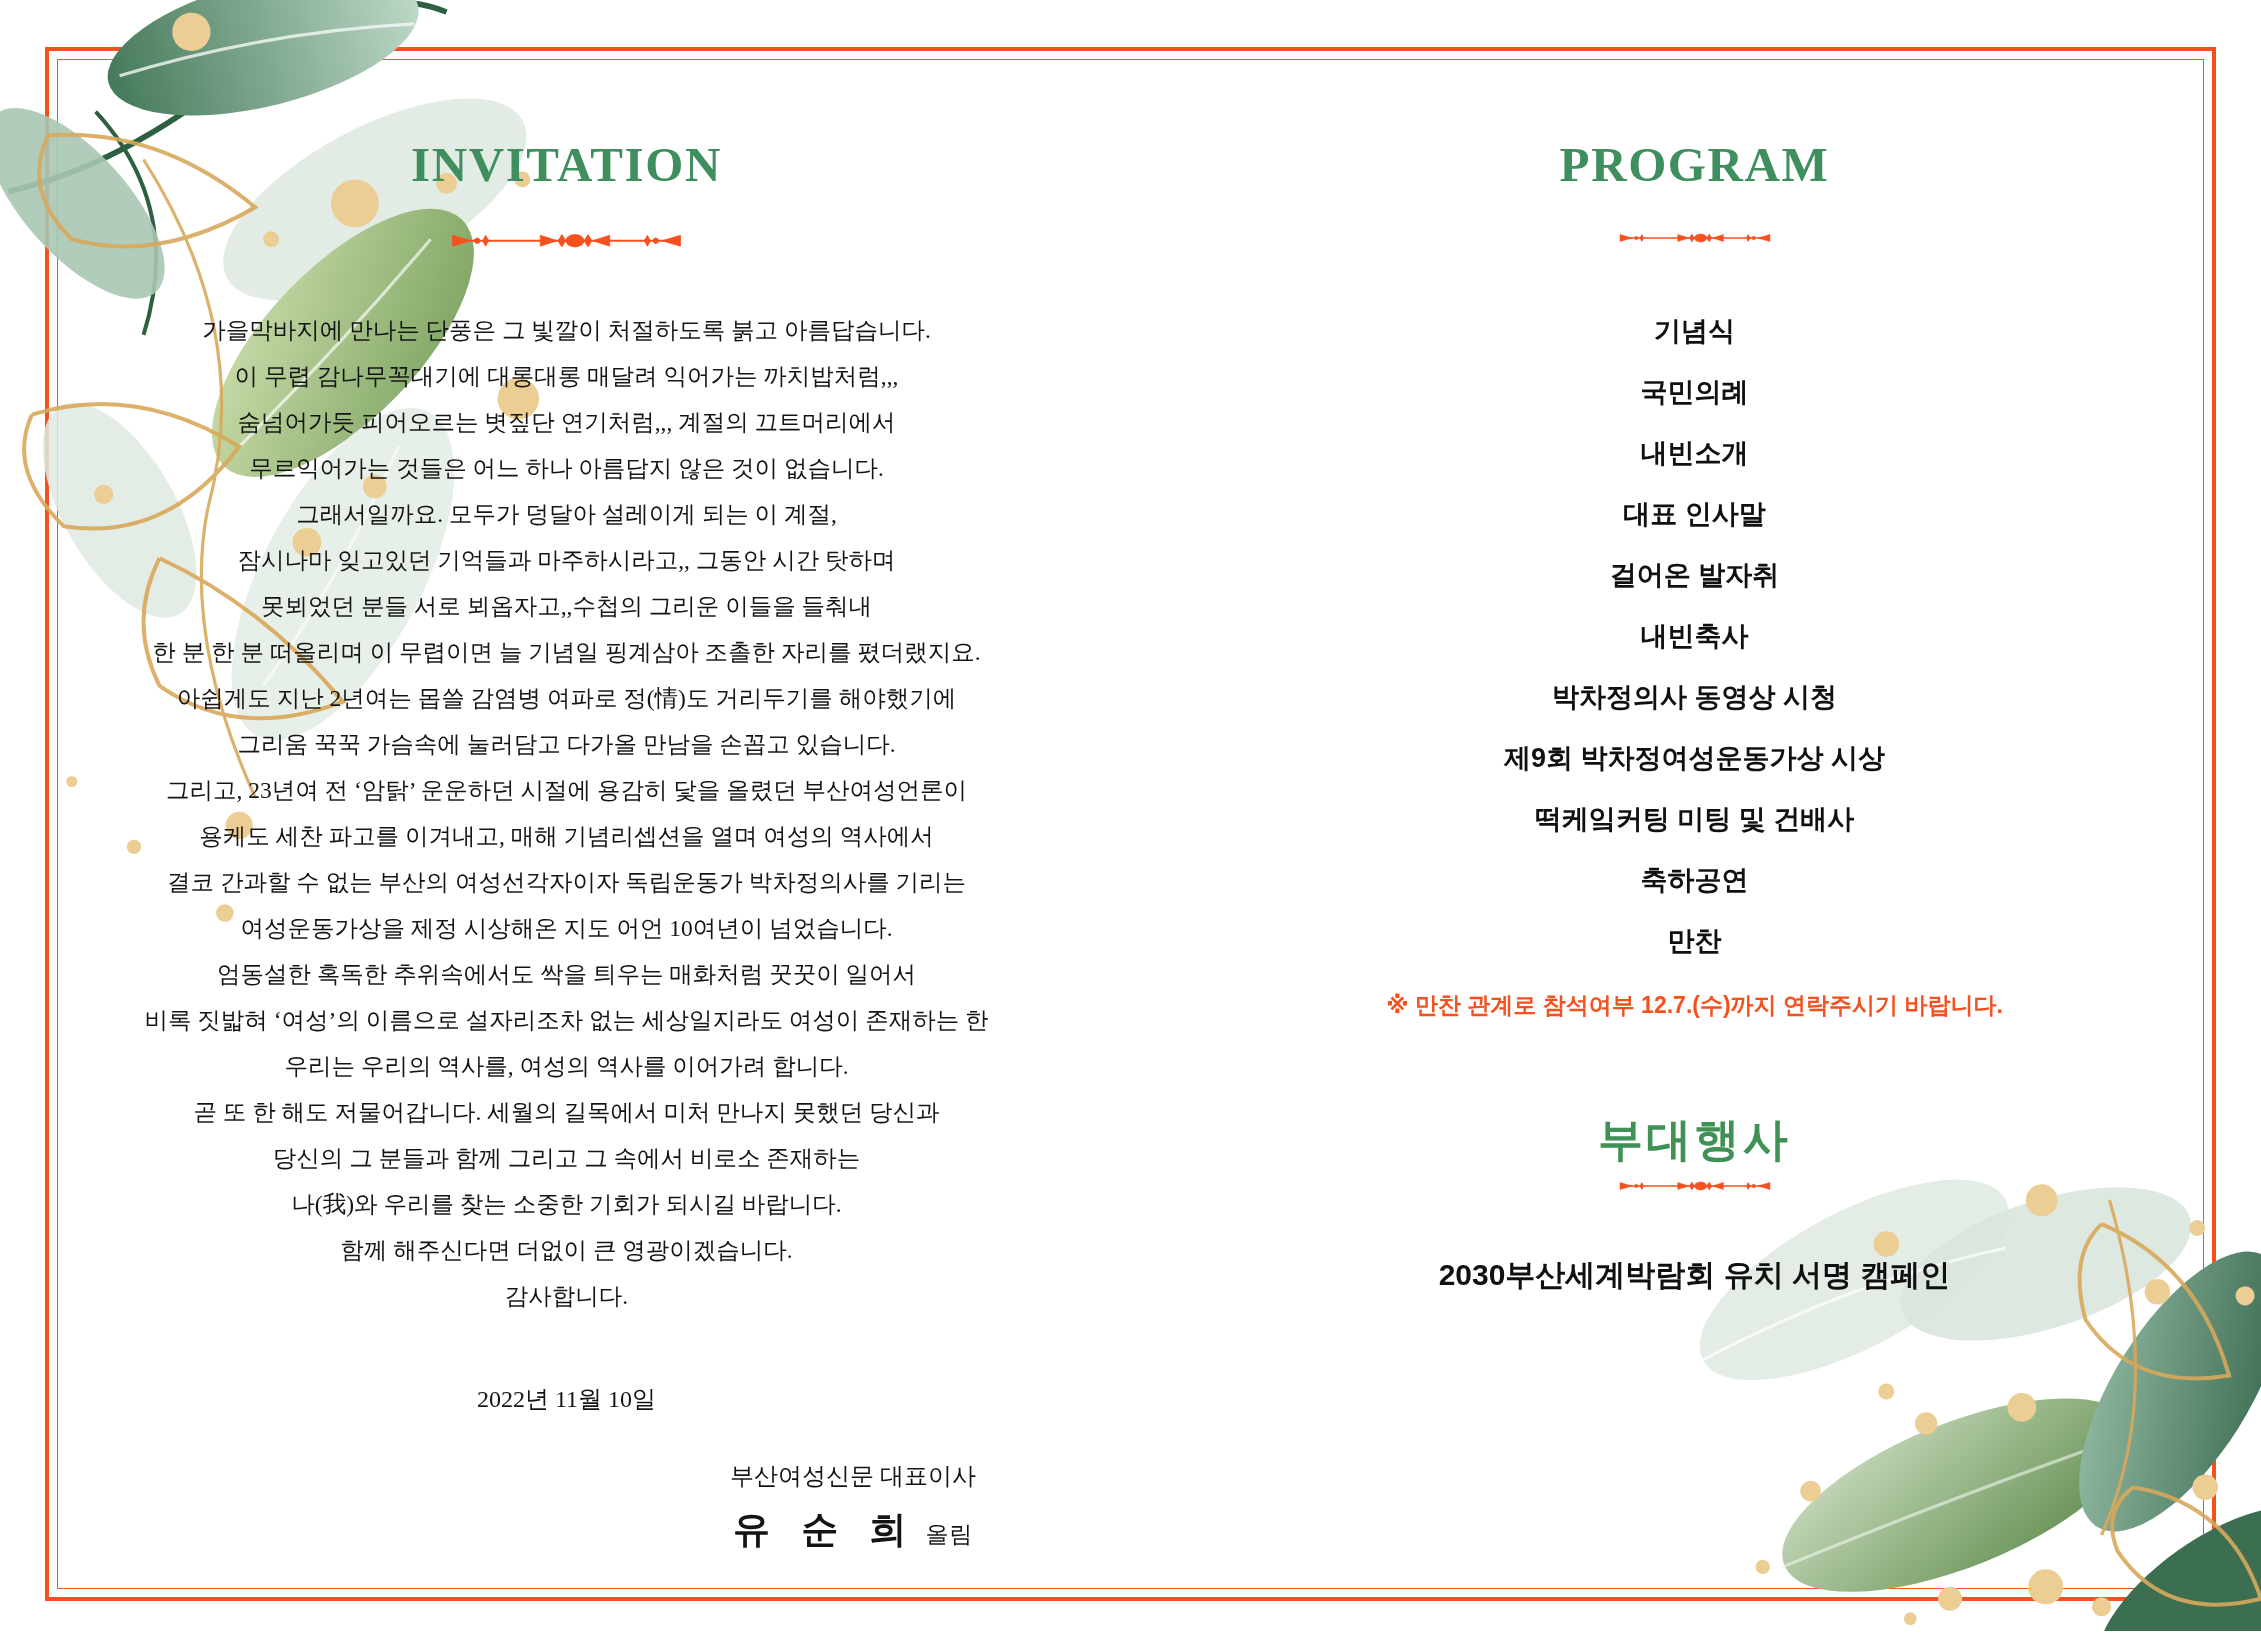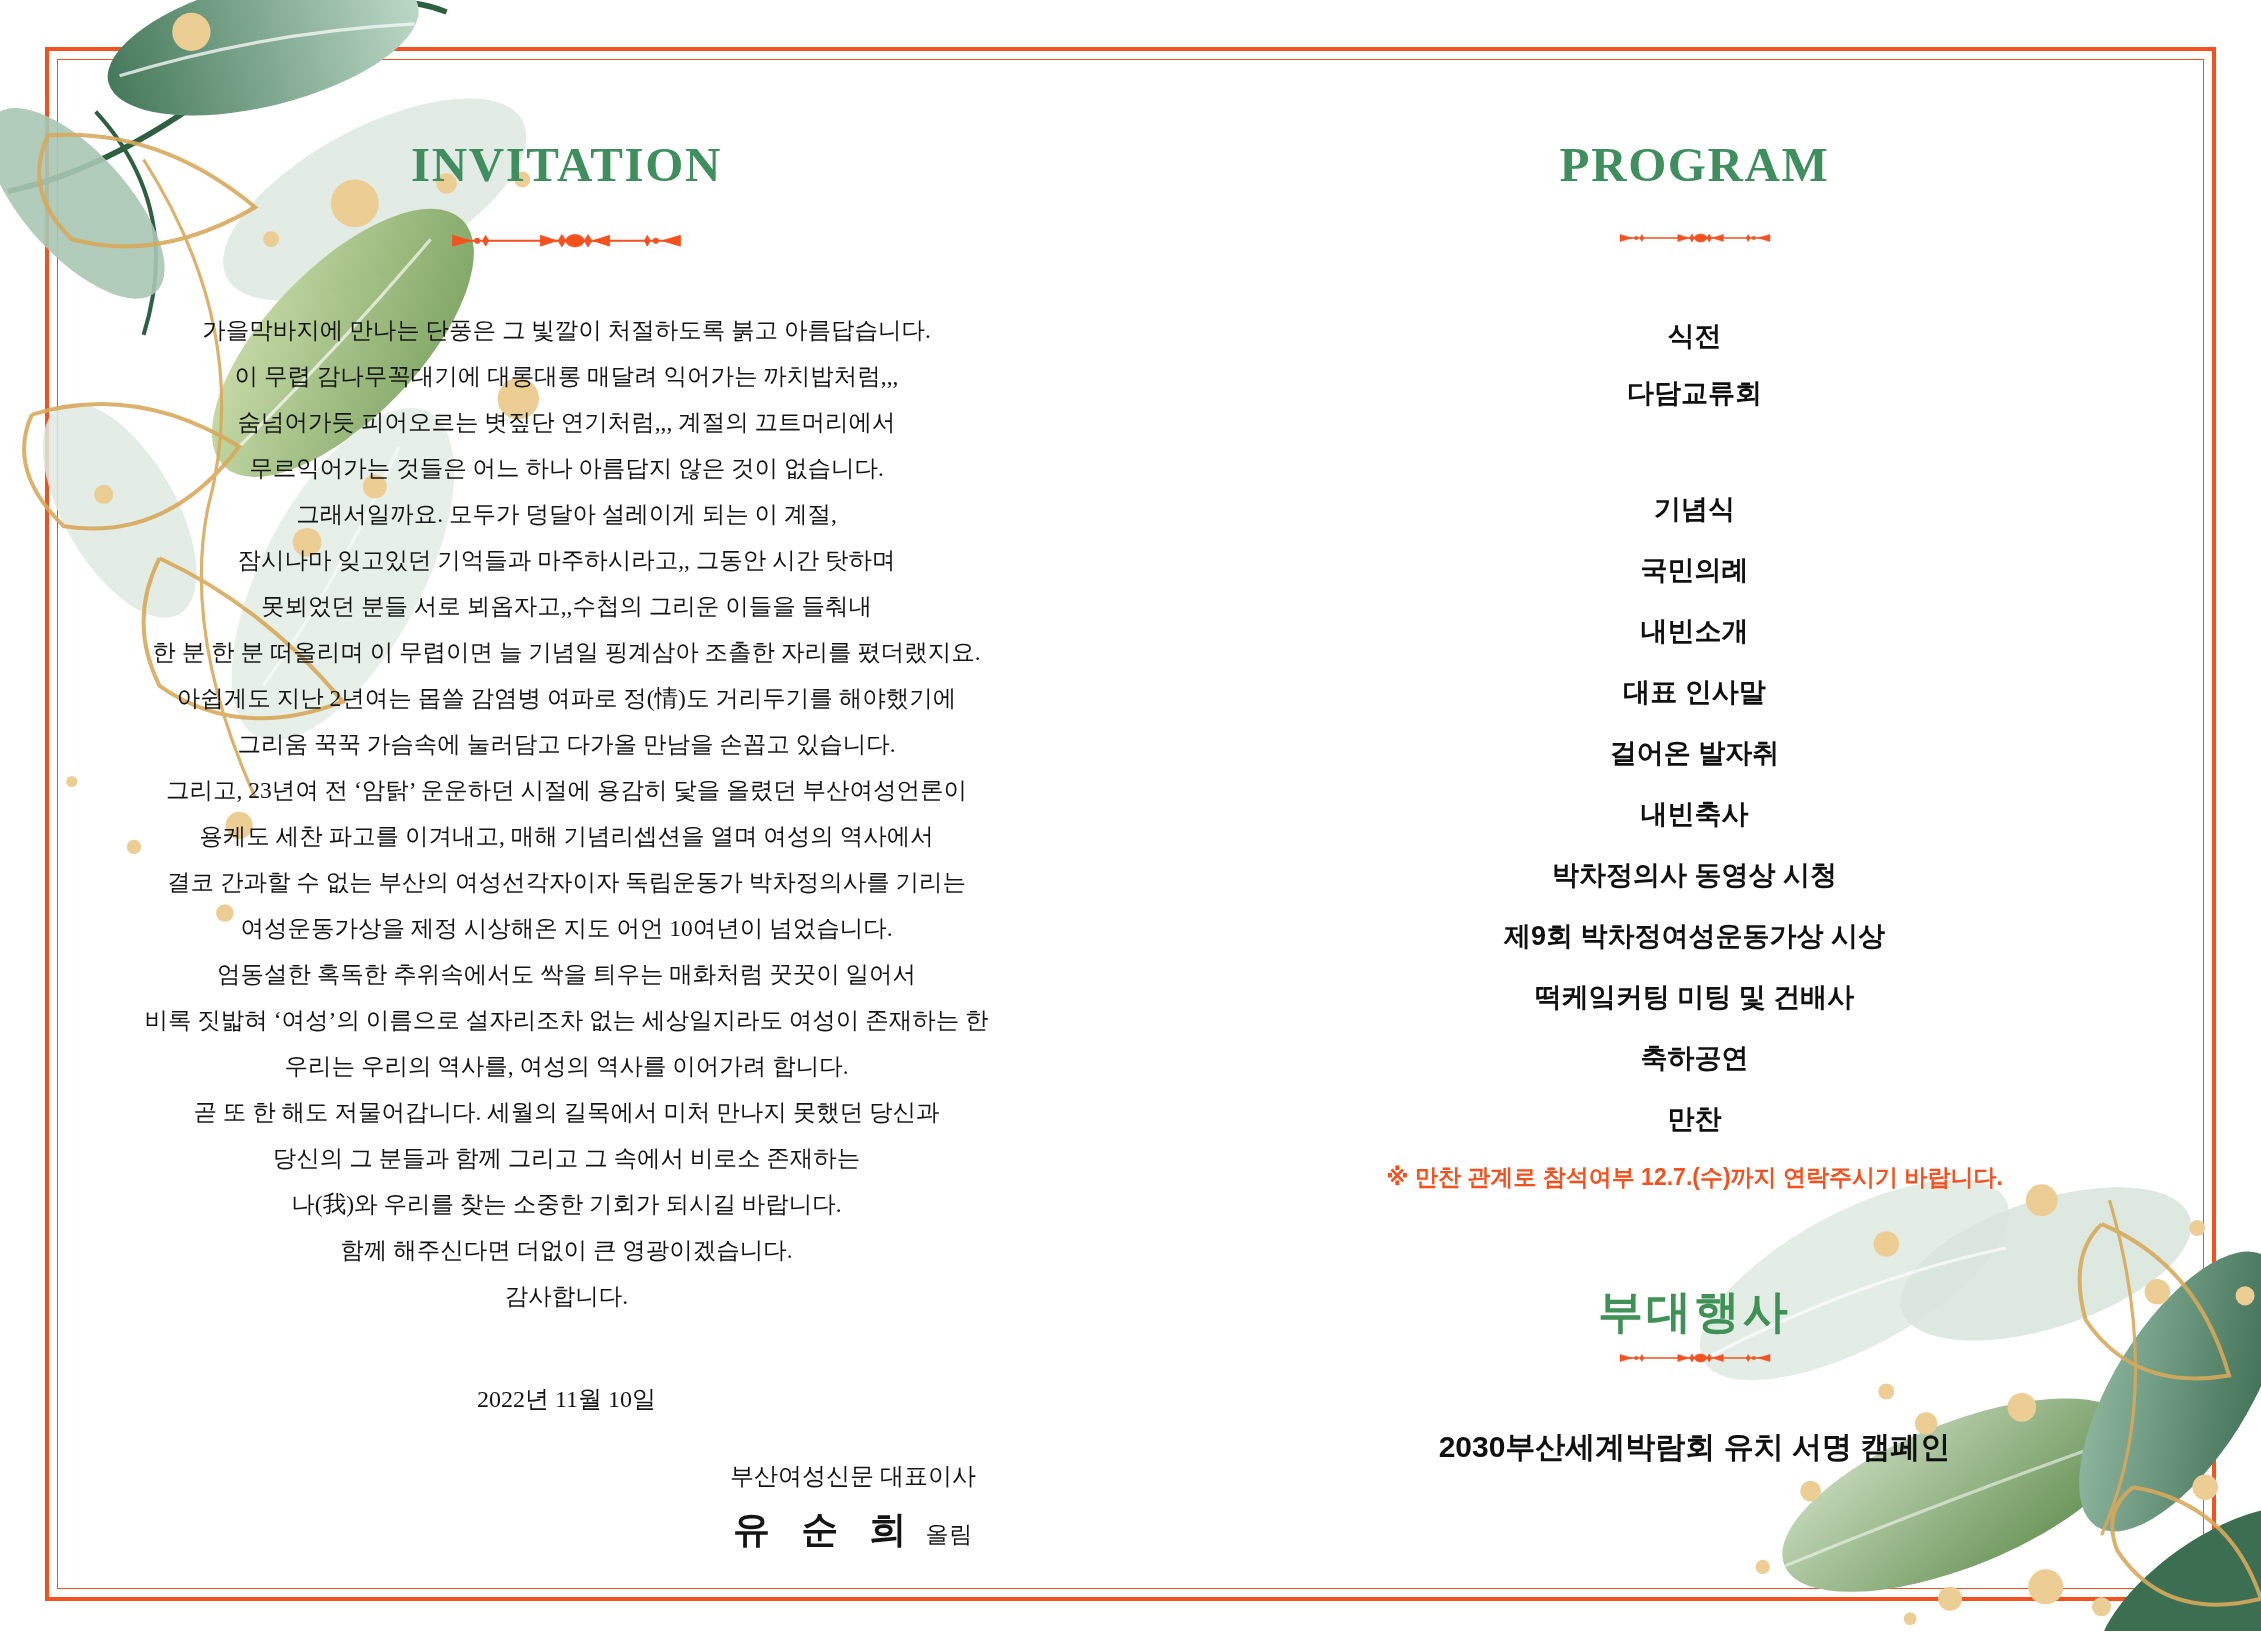--- a/index.html
+++ b/index.html
@@ -46,21 +46,21 @@
   .sig-line{margin:17.5px 0 0;line-height:48px;white-space:nowrap;}
   .sig-name{font-size:37px;font-weight:700;letter-spacing:11px;}
   .sig-suffix{font-size:23px;font-weight:400;letter-spacing:0.8px;margin-left:4.8px;text-align:right;}
 
   .prog-list{font-family:"Liberation Sans","DejaVu Sans",sans-serif;font-weight:700;color:var(--item-text,#101010);}
   .prog-pre{margin-top:64px;}
   .prog-pre p{margin:0;font-size:27px;line-height:57px;white-space:nowrap;}
   .prog-main{margin-top:57px;}
   .prog-main p{margin:0;font-size:27px;line-height:61px;white-space:nowrap;}
   .prog-note{
-    margin:11px 0 0;font-size:23px;line-height:32px;font-weight:700;
+    margin:17px 0 0;font-size:23px;line-height:32px;font-weight:700;
     font-family:"Liberation Sans","DejaVu Sans",sans-serif;
     color:var(--accent-orange,#F4511E);white-space:nowrap;
   }
   .side-title{
     margin:94px 0 0;font-size:45px;line-height:49px;font-weight:700;
     font-family:"Liberation Sans","DejaVu Sans",sans-serif;
     color:var(--side-event-green,#3F9155);letter-spacing:3.2px;
   }
   .side-item{
     margin:62px 0 0;font-size:30px;line-height:41px;font-weight:700;
@@ -233,24 +233,20 @@
         <polygon points="144,3 149,11 144,19 139,11"></polygon>
         <ellipse cx="161" cy="11" rx="12" ry="8"></ellipse>
         <polygon points="178,3 183,11 178,19 173,11"></polygon>
         <polygon points="206,4 184,11 206,18"></polygon>
         <polygon points="255,4 259,11 255,18 251,11"></polygon>
         <circle cx="266" cy="11" r="3.5"></circle>
         <polygon points="298,4 274,11 298,18"></polygon>
       </g>
     </svg>
 
-    <div class="prog-list prog-pre">
-        <p>식전</p>
-        <p>다담교류회</p>
-      </div>
 
     <div class="prog-list prog-main">
         <p>기념식</p>
         <p>국민의례</p>
         <p>내빈소개</p>
         <p>대표 인사말</p>
         <p>걸어온 발자취</p>
         <p>내빈축사</p>
         <p>박차정의사 동영상 시청</p>
         <p>제9회 박차정여성운동가상 시상</p>

